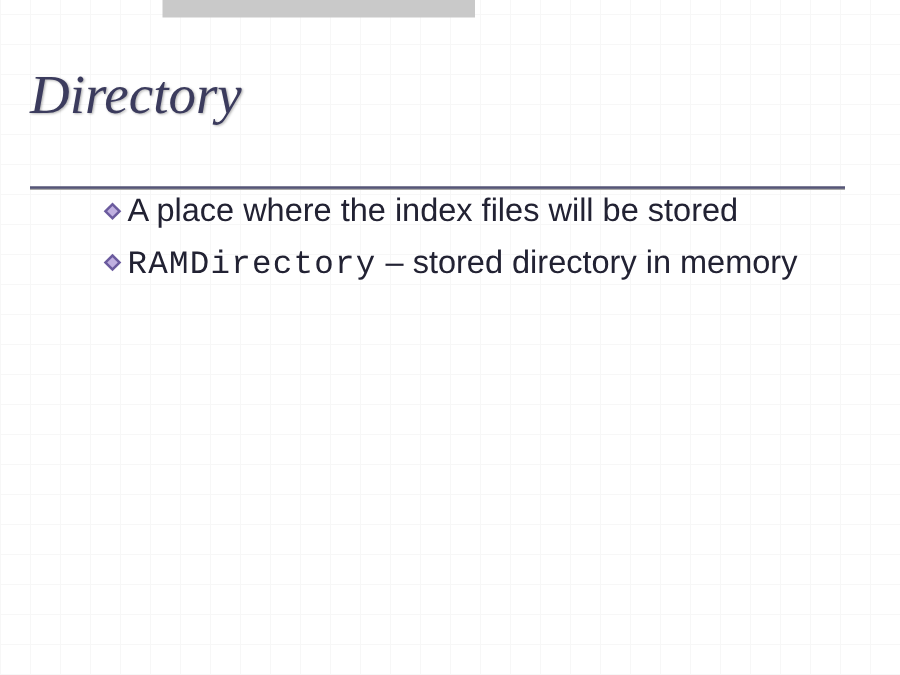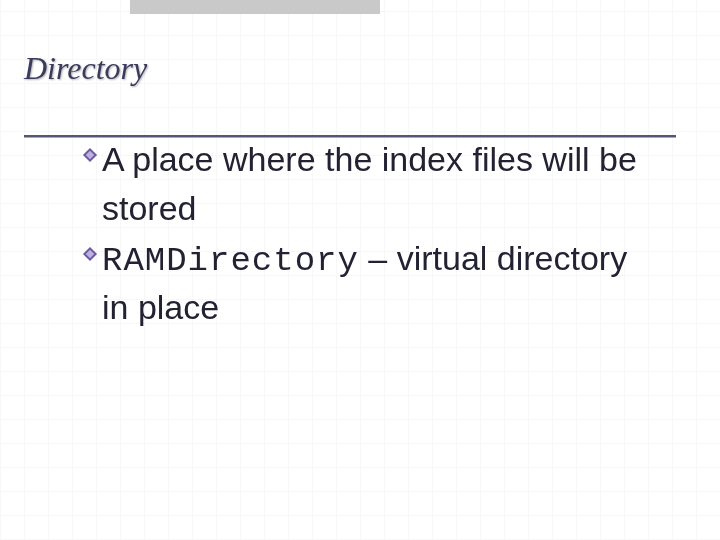--- a/index.html
+++ b/index.html
@@ -26,21 +26,21 @@
     width: 250px;
     height: 14px;
     background: #c9c9c9;
   }
   .slide {
     position: relative;
     padding: 50px 24px 0 24px;
   }
   .title {
     font-family: Georgia, 'Times New Roman', serif;
-    font-size: 32px;
+    font-size: 44px;
     color: #3b3b5d;
     font-style: italic;
     text-shadow: 1px 1px 2px rgba(0,0,0,0.3);
     padding-bottom: 8px;
     margin-bottom: 40px;
   }
   .title-underline {
     height: 2px;
     background: #555577;
     width: 652px;
@@ -60,21 +60,21 @@
   .bullet {
     flex: 0 0 auto;
     width: 16px;
     height: 16px;
     margin-top: 10px;
     margin-right: 4px;
   }
   .bullet svg { display: block; }
   .item-text {
     font-family: Verdana, Tahoma, sans-serif;
-    font-size: 34px;
+    font-size: 26px;
     color: #222233;
   }
   .code {
     font-family: "Courier New", monospace;
     letter-spacing: 1px;
   }
 </style>
 </head>
 <body>
 
@@ -98,17 +98,17 @@
     </div>
 
 
     <div class="item">
       <span class="bullet">
         <svg width="16" height="16" viewBox="0 0 16 16">
           <rect x="3" y="3" width="10" height="10" fill="#6b5b9e" transform="rotate(45 8 8)"></rect>
           <rect x="5" y="5" width="6" height="6" fill="#c0b0e0" transform="rotate(45 8 8)"></rect>
         </svg>
       </span>
-      <span class="item-text"><span class="code">RAMDirectory</span><span> – virtual directory in place</span></span>
+      <span class="item-text"><span class="code">RAMDirectory</span><span> – stored directory in memory</span></span>
     </div>
 
   </div>
 </div>
 
 </body></html>

